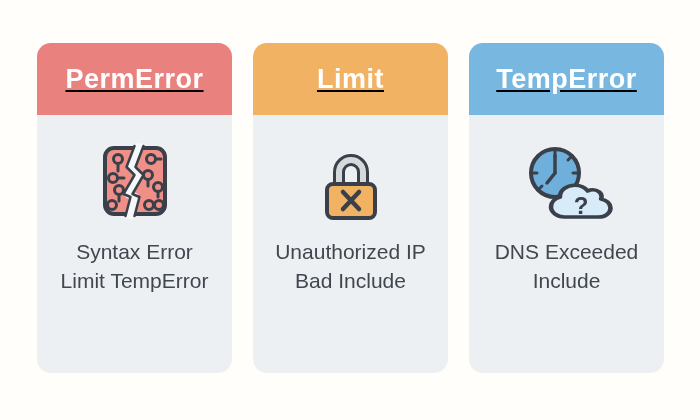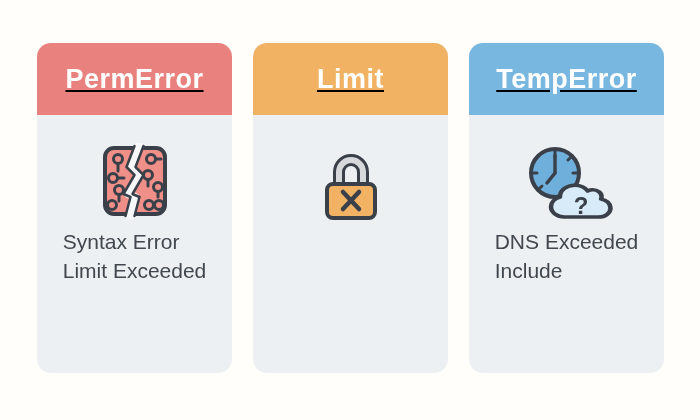--- a/index.html
+++ b/index.html
@@ -39,21 +39,22 @@
   }
   .card-body{
     display:flex;flex-direction:column;align-items:center;
     padding-top:27px;
   }
   .icon-wrap{
     height:78px;
     display:flex;align-items:center;justify-content:center;
   }
   .caption{
-    margin:7px 0 0 0;
+    margin:17px 0 0 0;
+    text-align:center;
     color:#40474f;
     font-size:21px;
     font-weight:500;
     line-height:29px;
   }
   .caption-line{display:block;}
 </style>
 </head>
 <body>
 
@@ -86,41 +87,45 @@
           </g>
           <g fill="none" stroke-linejoin="round" stroke-linecap="round">
             <polyline points="38,3 30,24 38,32 27,51 34,54 29,73" stroke="#f5f7f8" stroke-width="8"></polyline>
             <polyline points="33.5,3 25.5,24 33.5,32 22.5,51 29.5,54 24.5,73" stroke="#3a4049" stroke-width="2.5"></polyline>
             <polyline points="42.5,3 34.5,24 42.5,32 31.5,51 38.5,54 33.5,73" stroke="#3a4049" stroke-width="2.5"></polyline>
           </g>
         </svg>
       </div>
       <p class="caption">
         <span class="caption-line">Syntax Error</span>
-        <span class="caption-line">Limit Exceeded</span>
+        <span class="caption-line">Limit TempError</span>
       </p>
     </div>
   </section>
 
   <section class="card card-fail">
     <header class="card-header">
       <h2 class="card-title">Limit</h2>
     </header>
     <div class="card-body">
       <div class="icon-wrap">
         <svg width="80" height="78" viewBox="0 0 80 78" aria-hidden="true">
           <path d="M28 46 V30 a12 12 0 0 1 24 0 V46" fill="none" stroke="#3a4049" stroke-width="12"></path>
           <path d="M28 46 V30 a12 12 0 0 1 24 0 V46" fill="none" stroke="#d6d9dc" stroke-width="6"></path>
           <rect x="16" y="42" width="48" height="34" rx="6" fill="#f1b264" stroke="#3a4049" stroke-width="4"></rect>
           <g stroke="#3a4049" stroke-width="4.5" stroke-linecap="round">
             <path d="M32 50 L48 67"></path>
             <path d="M48 50 L32 67"></path>
           </g>
         </svg>
       </div>
+      <p class="caption">
+        <span class="caption-line">Unauthorized IP</span>
+        <span class="caption-line">Bad Include</span>
+      </p>
     </div>
   </section>
 
   <section class="card card-temperror">
     <header class="card-header">
       <h2 class="card-title">TempError</h2>
     </header>
     <div class="card-body">
       <div class="icon-wrap">
         <svg width="92" height="80" viewBox="0 0 92 80" aria-hidden="true">

